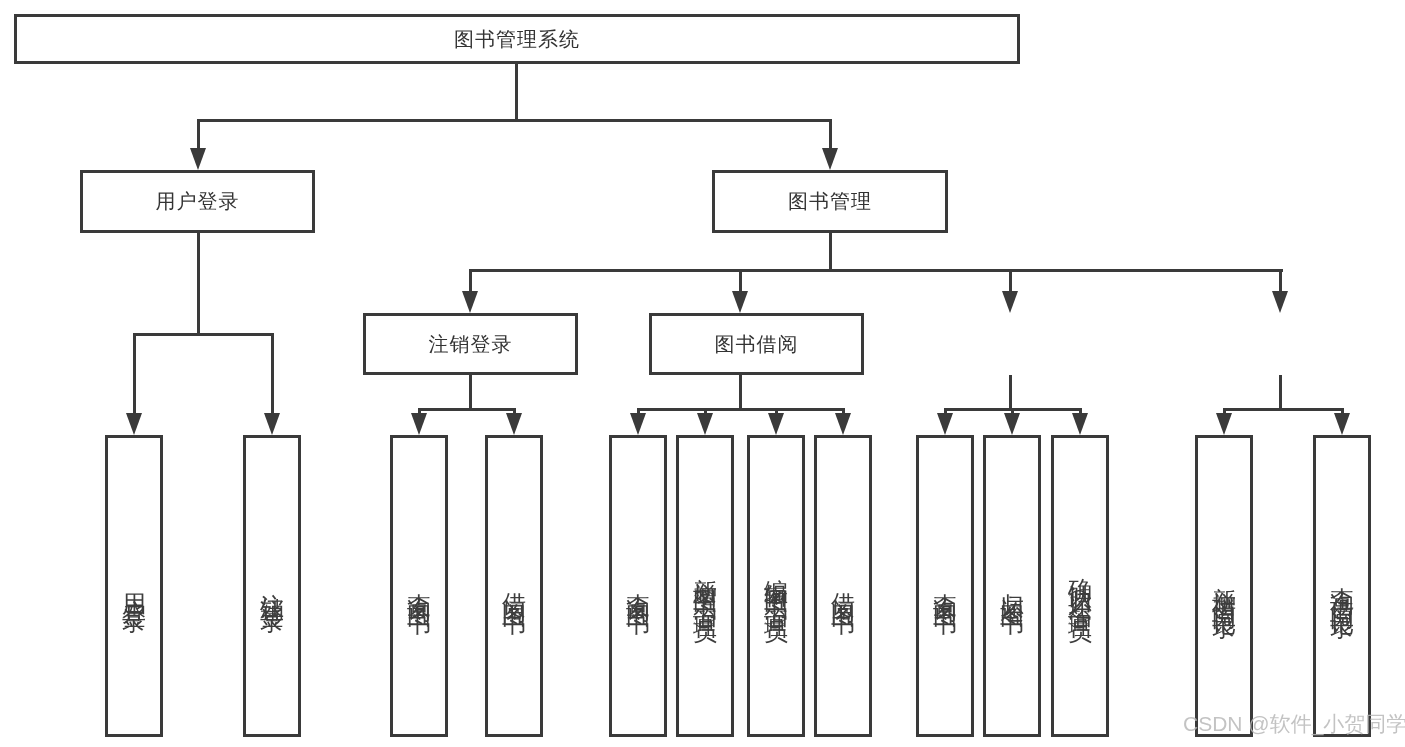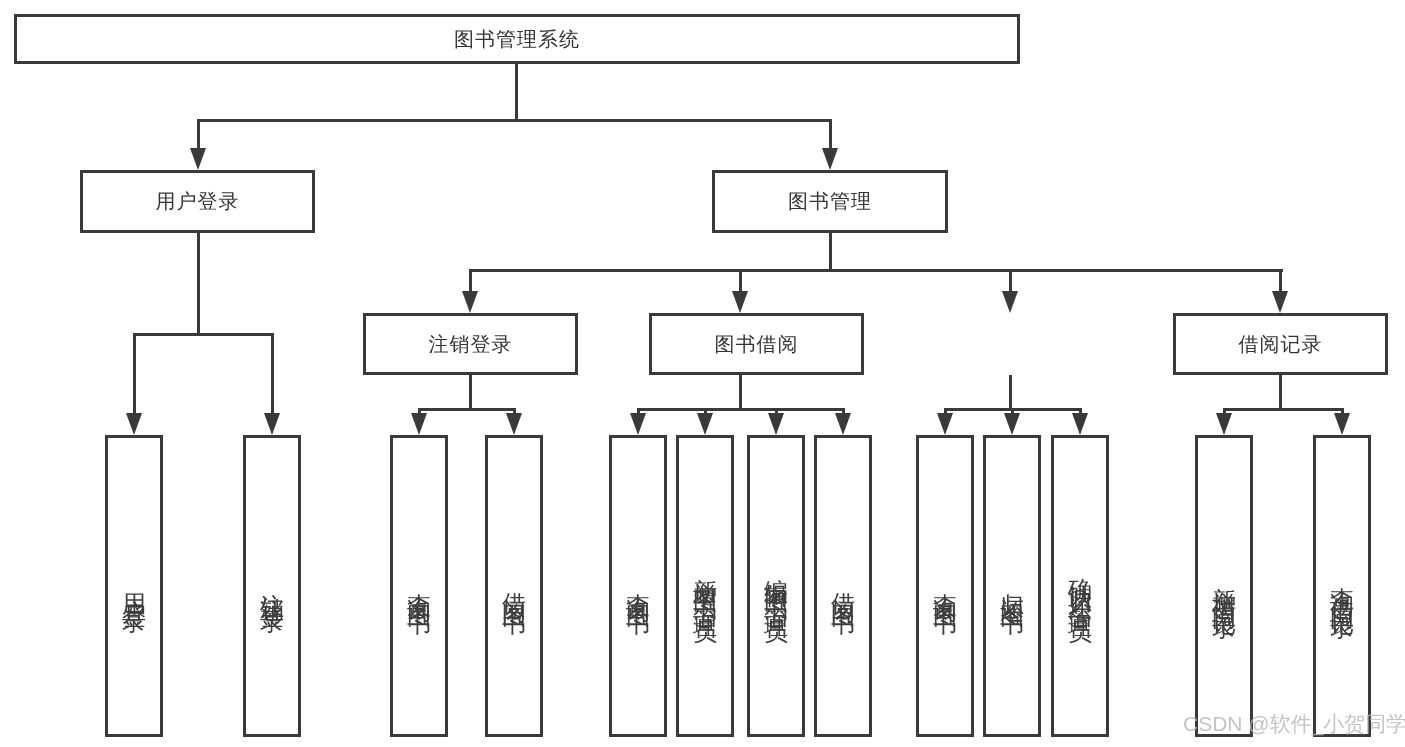--- a/index.html
+++ b/index.html
@@ -100,23 +100,20 @@
   <div class="arrow" style="left:1002px;top:291px"></div>
   <div class="vline" style="left:1279px;top:269px;height:25px"></div>
   <div class="arrow" style="left:1272px;top:291px"></div>
 
   <div class="box h" style="left:363px;top:313px;width:215px;height:62px">
     <span>注销登录</span>
   </div>
   <div class="box h" style="left:649px;top:313px;width:215px;height:62px">
     <span>图书借阅</span>
   </div>
-  <div class="box h" style="left:1173px;top:313px;width:215px;height:62px">
-    <span>借阅记录</span>
-  </div>
 
   <div class="vline" style="left:469px;top:375px;height:36px"></div>
   <div class="hline" style="left:418px;top:408px;width:98px"></div>
   <div class="vline" style="left:418px;top:408px;height:10px"></div>
   <div class="arrow" style="left:411px;top:413px"></div>
   <div class="vline" style="left:513px;top:408px;height:10px"></div>
   <div class="arrow" style="left:506px;top:413px"></div>
 
   <div class="vline" style="left:739px;top:375px;height:36px"></div>
   <div class="hline" style="left:637px;top:408px;width:208px"></div>

